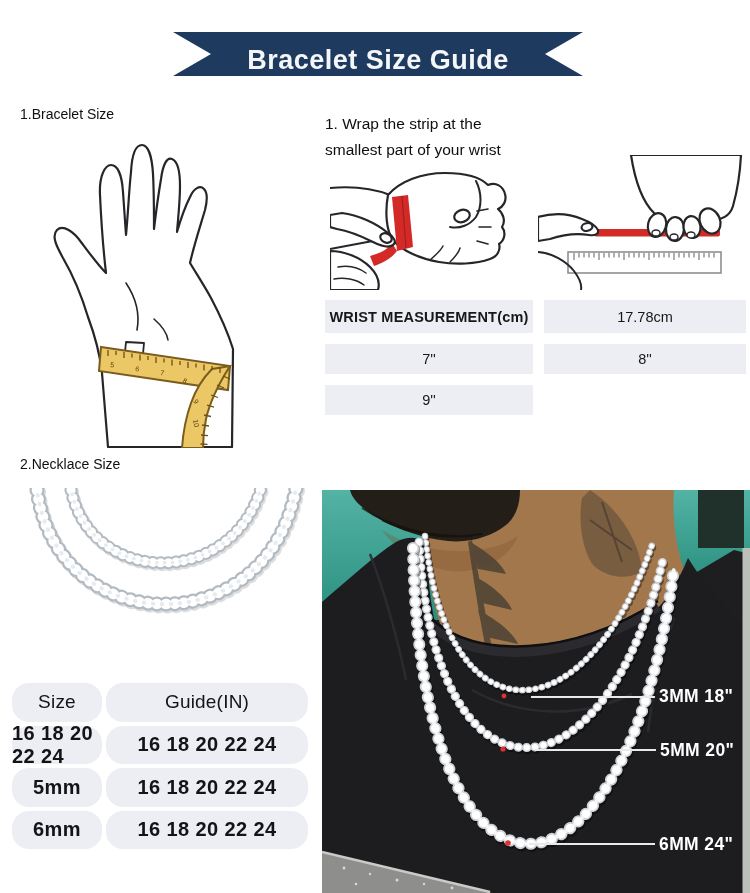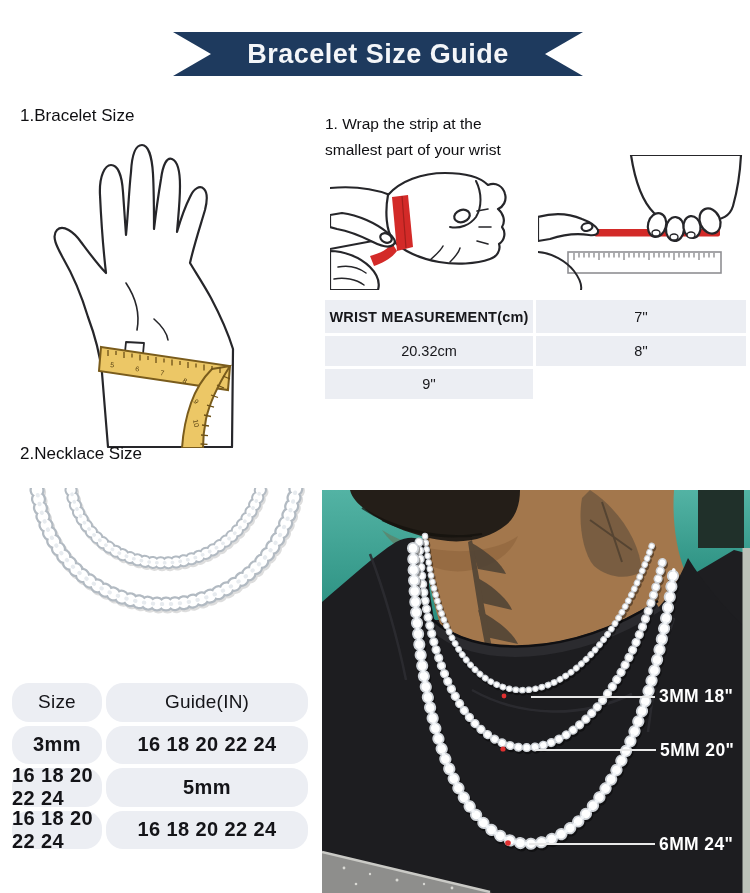--- a/index.html
+++ b/index.html
@@ -3,36 +3,36 @@
 <meta charset="utf-8">
 <style>
   html,body{margin:0;padding:0;background:#ffffff;}
   .page{position:relative;width:750px;height:893px;background:#ffffff;overflow:hidden;
         font-family:"Liberation Sans",sans-serif;color:#121215;}
   .abs{position:absolute;}
 
   
   .ribbon{left:173px;top:32px;width:410px;height:44px;background:#1e3a5e;
     clip-path:polygon(0 0,100% 0,calc(100% - 38px) 50%,100% 100%,0 100%,38px 50%);
-    display:flex;align-items:center;justify-content:center;}
+    display:flex;align-items:flex-end;justify-content:center;}
   .ribbon span{color:#f4f6f9;font-size:27px;font-weight:700;letter-spacing:.5px;}
 
   
-  .sec-title{font-size:17px;color:#0f0f12;}
+  .sec-title{font-size:14px;color:#0f0f12;}
   .t-bracelet{left:20px;top:106px;}
-  .t-necklace{left:20px;top:444px;}
+  .t-necklace{left:20px;top:456px;}
   .step{font-size:15.5px;line-height:26px;color:#0f0f12;}
   .step1{left:325px;top:111px;width:196px;}
   .step2{left:536px;top:111px;width:214px;}
 
   
   .grid-table{display:grid;background:#ffffff;}
   .grid-table .cell{background:#eceef3;display:flex;align-items:center;justify-content:center;}
   .wrist-table{left:325px;top:300px;width:421px;grid-template-columns:208px 1fr;
-    grid-template-rows:33px 30px 30px 30px;gap:3px;}
+    grid-template-rows:33px 30px 30px 30px;gap:11px;}
   .wrist-table .cell{font-size:14.5px;color:#17171b;}
   .wrist-table .h{font-weight:700;letter-spacing:.2px;}
   .size-table{left:12px;top:683px;width:296px;grid-template-columns:90px 1fr;
     grid-template-rows:repeat(5,38.5px);gap:4px;}
   .size-table .cell{font-size:20px;font-weight:700;color:#141418;letter-spacing:.4px;border-radius:17px;}
   .size-table .h{font-weight:400;font-size:19px;letter-spacing:.2px;}
 
   
   .pl{color:#ffffff;font-weight:700;font-size:17.5px;letter-spacing:.4px;}
   .pl1{left:659px;top:686px;} .pl2{left:660px;top:740px;} .pl3{left:659px;top:834px;}
@@ -139,22 +139,22 @@
     <ellipse class="ink" cx="137" cy="74" rx="9" ry="12" transform="rotate(4 137 74)"></ellipse>
     <ellipse class="ink" cx="154" cy="72" rx="8.5" ry="11" transform="rotate(-8 154 72)"></ellipse>
     <ellipse class="ink" cx="172" cy="66" rx="10" ry="13" transform="rotate(-24 172 66)"></ellipse>
     <ellipse class="ink" style="stroke-width:1.4" cx="118" cy="78" rx="4" ry="3"></ellipse>
     <ellipse class="ink" style="stroke-width:1.4" cx="136" cy="82" rx="4" ry="3"></ellipse>
     <ellipse class="ink" style="stroke-width:1.4" cx="153" cy="80" rx="4" ry="3"></ellipse>
   </svg>
 
   <div class="abs grid-table wrist-table">
     <div class="cell h">WRIST MEASUREMENT(cm)</div>
+    <div class="cell">17.78cm</div>
     <div class="cell">7''</div>
-    <div class="cell">20.32cm</div>
     <div class="cell">8''</div>
     <div class="cell">9''</div>
   </div>
 
   <div class="abs sec-title t-necklace">2.Necklace Size</div>
 
   <svg class="abs" style="left:15px;top:488px;" width="295" height="197" viewBox="0 0 295 197">
     <rect x="0" y="0" width="295" height="197" fill="#ffffff"></rect>
     <g fill="none" stroke-linecap="round">
       <path d="M 22 2 C 42 152 253 157 281 0" stroke="#00000022" stroke-width="15" stroke-dasharray="0.5 8.5" transform="translate(1.5 2)"></path>
@@ -245,21 +245,21 @@
   <div class="abs leader ld1"></div>
   <div class="abs leader ld2"></div>
   <div class="abs leader ld3"></div>
   <div class="abs pl pl1">3MM 18"</div>
   <div class="abs pl pl2">5MM 20"</div>
   <div class="abs pl pl3">6MM 24"</div>
 
   <div class="abs grid-table size-table">
     <div class="cell h">Size</div>
     <div class="cell h">Guide(IN)</div>
-    <div class="cell">3mm</div>
     <div class="cell">16 18 20 22 24</div>
     <div class="cell">16 18 20 22 24</div>
     <div class="cell">5mm</div>
     <div class="cell">16 18 20 22 24</div>
+    <div class="cell">6mm</div>
     <div class="cell">16 18 20 22 24</div>
   </div>
 
 </div>
 
 </body></html>

